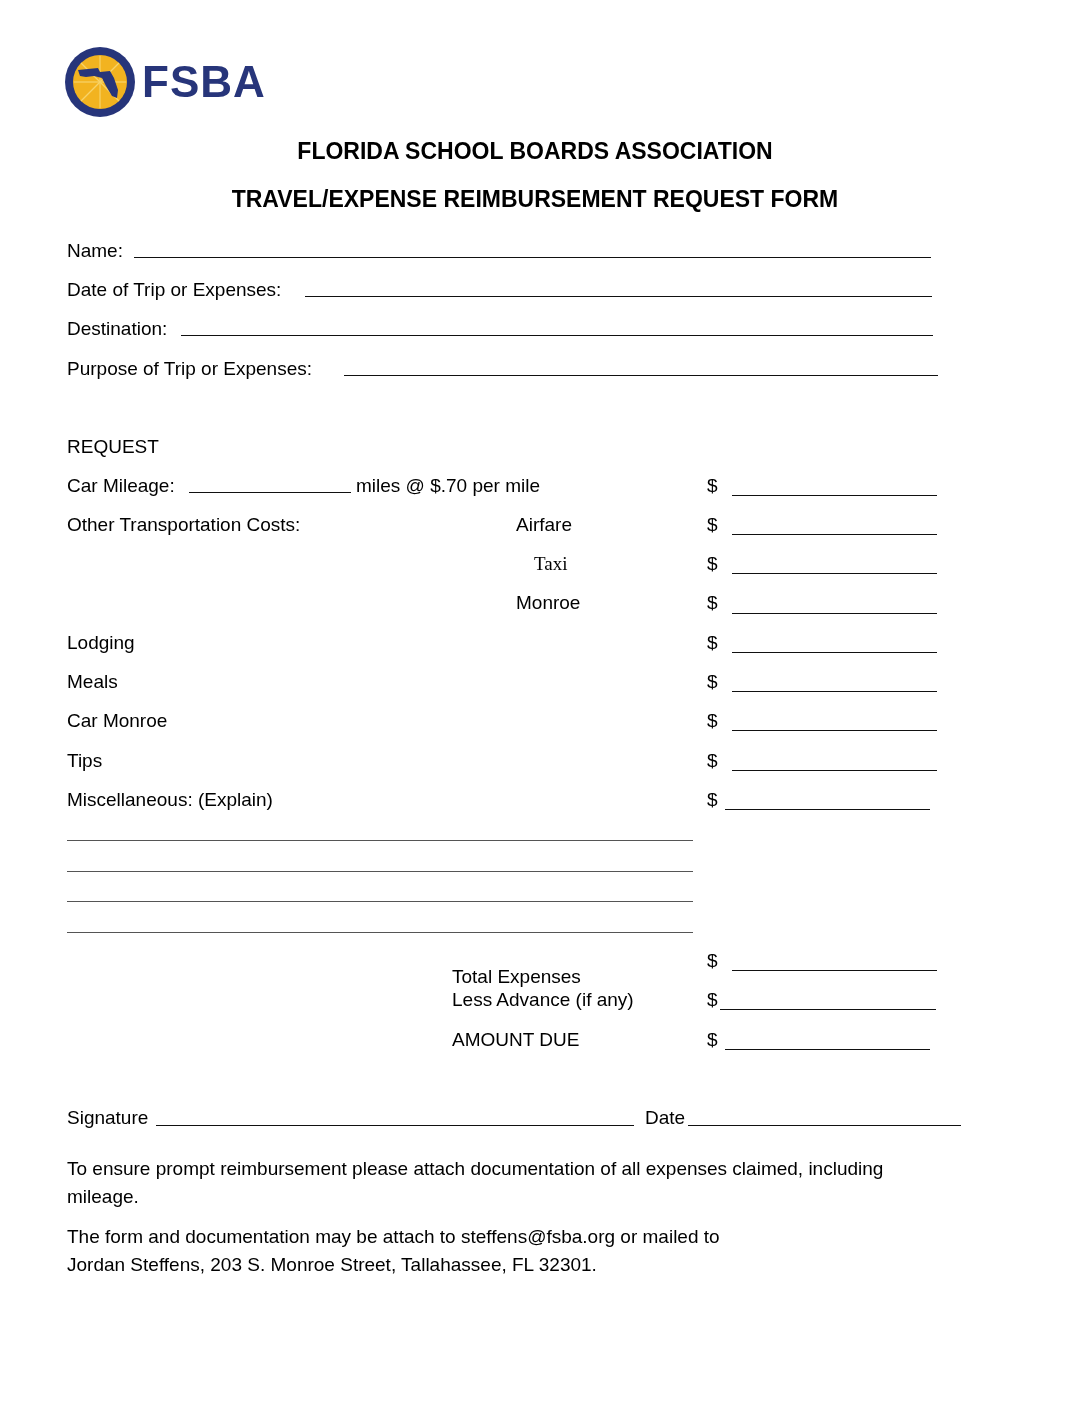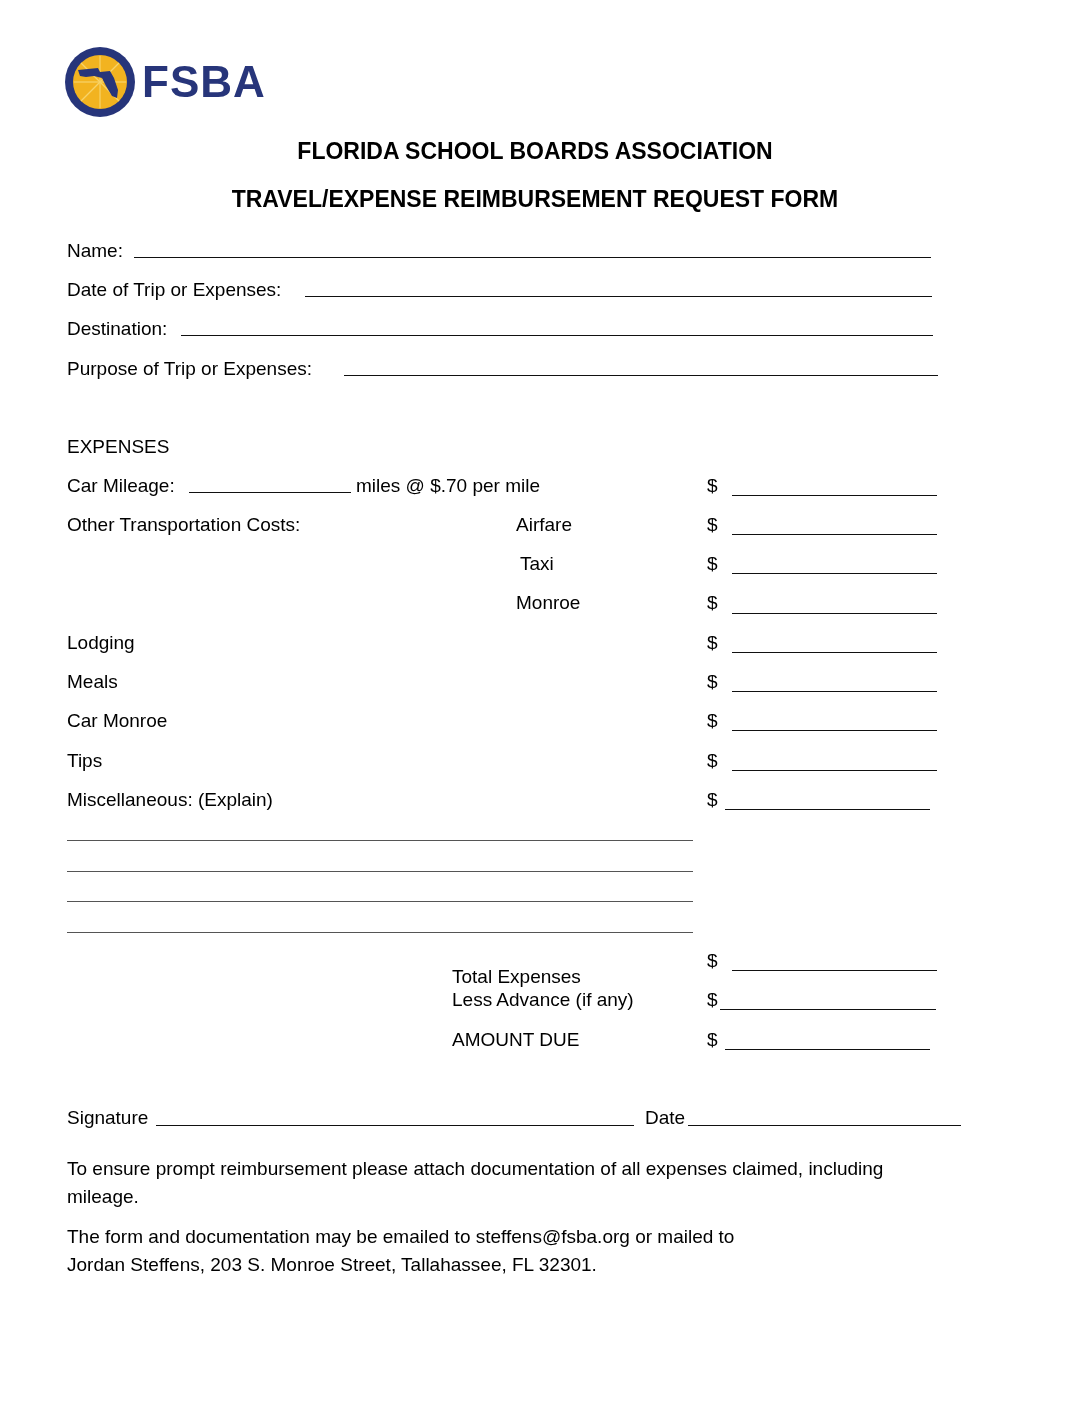--- a/index.html
+++ b/index.html
@@ -46,34 +46,34 @@
 
 <div class="abs txt" style="left:67px; top:279px;">Date of Trip or Expenses:</div>
 <div class="line" style="left:305px; top:296px; width:627px;"></div>
 
 <div class="abs txt" style="left:67px; top:318px;">Destination:</div>
 <div class="line" style="left:181px; top:335px; width:752px;"></div>
 
 <div class="abs txt" style="left:67px; top:358px;">Purpose of Trip or Expenses:</div>
 <div class="line" style="left:344px; top:375px; width:594px;"></div>
 
-<div class="abs txt" style="left:67px; top:436px;">EXPENSES</div>
+<div class="abs txt" style="left:67px; top:436px;">REQUEST</div>
 
 <div class="abs txt" style="left:67px; top:475px;">Car Mileage:</div>
 <div class="line" style="left:189px; top:492px; width:162px;"></div>
 <div class="abs txt" style="left:356px; top:475px;">miles @ $.70 per mile</div>
 <div class="abs txt" style="left:707px; top:475px;">$</div>
 <div class="line" style="left:732px; top:495px; width:205px;"></div>
 
 <div class="abs txt" style="left:67px; top:514px;">Other Transportation Costs:</div>
 <div class="abs txt" style="left:516px; top:514px;">Airfare</div>
 <div class="abs txt" style="left:707px; top:514px;">$</div>
 <div class="line" style="left:732px; top:534px; width:205px;"></div>
 
-<div class="abs txt" style="left:520px; top:553px;">Taxi</div>
+<div class="abs txt" style="left:534px; top:553px;font-family:Liberation Serif, serif;">Taxi</div>
 <div class="abs txt" style="left:707px; top:553px;">$</div>
 <div class="line" style="left:732px; top:573px; width:205px;"></div>
 
 <div class="abs txt" style="left:516px; top:592px;">Monroe</div>
 <div class="abs txt" style="left:707px; top:592px;">$</div>
 <div class="line" style="left:732px; top:613px; width:205px;"></div>
 
 <div class="abs txt" style="left:67px; top:632px;">Lodging</div>
 <div class="abs txt" style="left:707px; top:632px;">$</div>
 <div class="line" style="left:732px; top:652px; width:205px;"></div>
@@ -111,14 +111,14 @@
 <div class="abs txt" style="left:707px; top:1029px;">$</div>
 <div class="line" style="left:725px; top:1049px; width:205px;"></div>
 
 <div class="abs txt" style="left:67px; top:1107px;">Signature</div>
 <div class="line" style="left:156px; top:1125px; width:478px;"></div>
 <div class="abs txt" style="left:645px; top:1107px;">Date</div>
 <div class="line" style="left:688px; top:1125px; width:273px;"></div>
 
 <div class="abs txt" style="left:67px; top:1158px;">To ensure prompt reimbursement please attach documentation of all expenses claimed, including</div>
 <div class="abs txt" style="left:67px; top:1186px;">mileage.</div>
-<div class="abs txt" style="left:67px; top:1226px;">The form and documentation may be emailed to steffens@fsba.org or mailed to</div>
+<div class="abs txt" style="left:67px; top:1226px;">The form and documentation may be attach to steffens@fsba.org or mailed to</div>
 <div class="abs txt" style="left:67px; top:1254px;">Jordan Steffens, 203 S. Monroe Street, Tallahassee, FL 32301.</div>
 
 </body></html>

